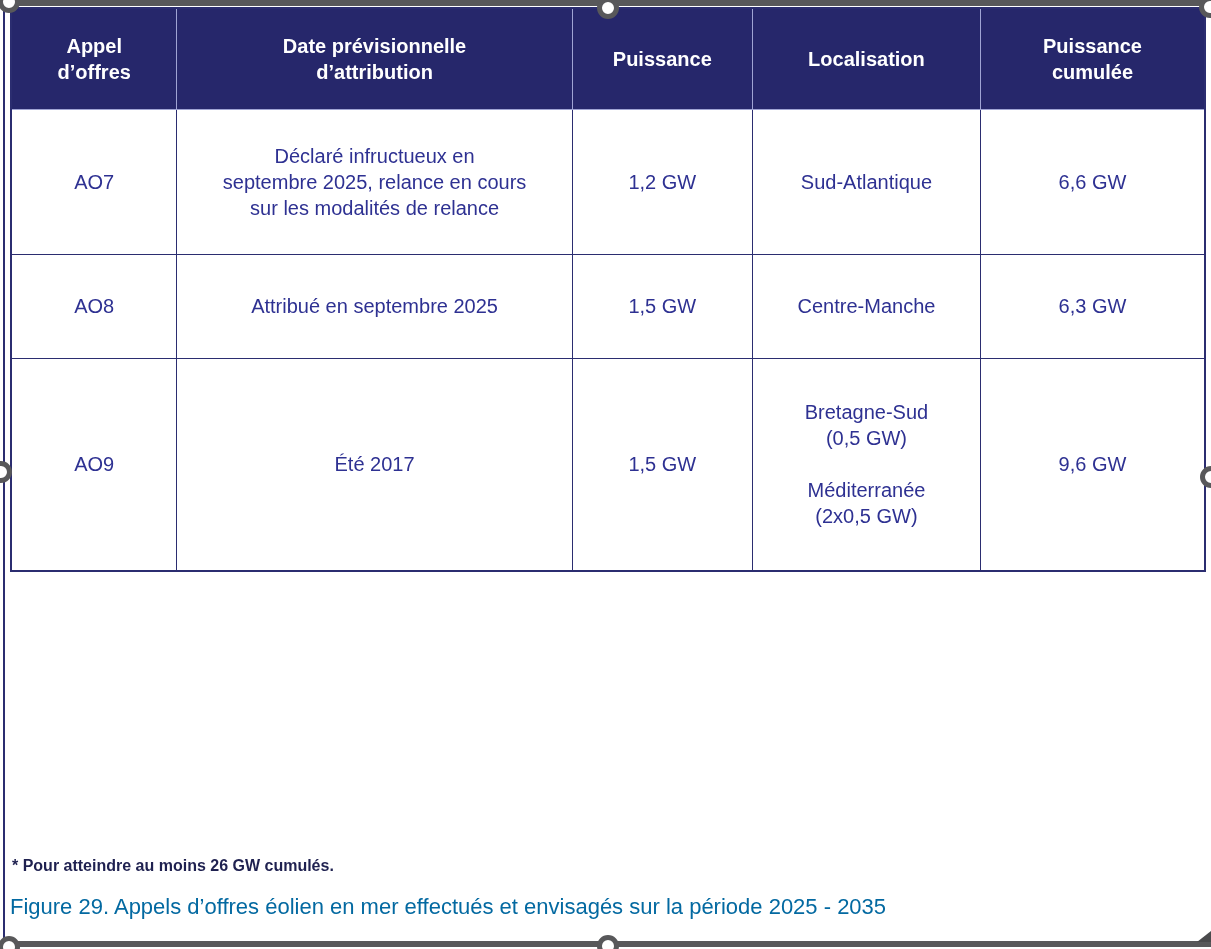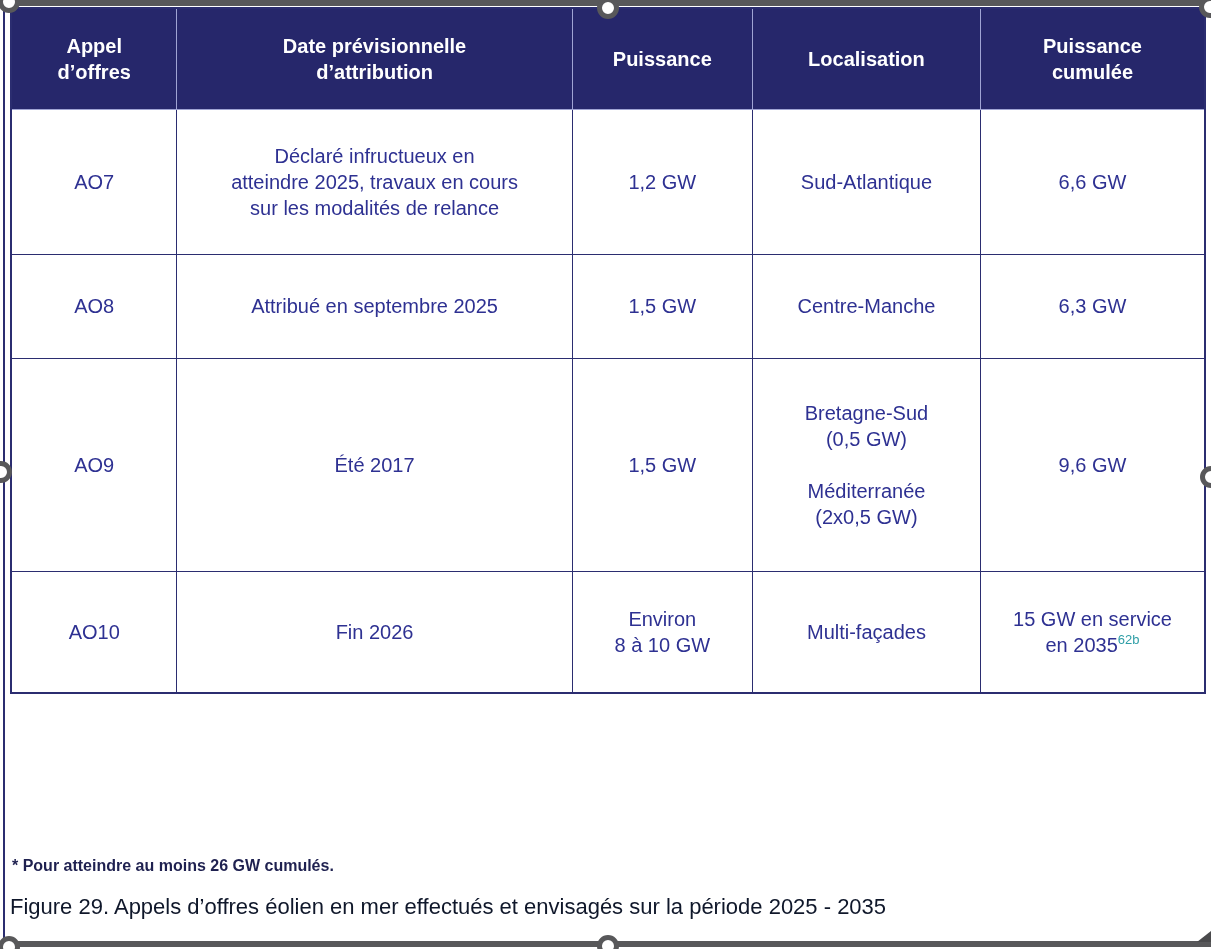--- a/index.html
+++ b/index.html
@@ -90,21 +90,21 @@
   tr.r5 { height:148px; }
 
   .footnote {
     position:absolute; left:12px; top:857px;
     font-size:16px; font-weight:700;
     color:#1F2150;
   }
   .caption {
     position:absolute; left:10px; top:894px;
     font-size:22px; font-weight:400;
-    color:#0f172a;
+    color:#0369a1;
   }
 </style>
 </head>
 <body>
 
 <div class="canvas">
 
   <div class="sel-edge top"></div>
   <div class="sel-edge bottom"></div>
 
@@ -128,21 +128,21 @@
           <th>Puissance</th>
           <th>Localisation</th>
           <th>Puissance
 cumulée</th>
         </tr>
       </thead>
       <tbody>
         <tr class="r1">
           <td>AO7</td>
           <td>Déclaré infructueux en
-atteindre 2025, travaux en cours
+septembre 2025, relance en cours
 sur les modalités de relance</td>
           <td>1,2 GW</td>
           <td>Sud-Atlantique</td>
           <td>6,6 GW</td>
         </tr>
         <tr class="r2">
           <td>AO8</td>
           <td>Attribué en septembre 2025</td>
           <td>1,5 GW</td>
           <td>Centre-Manche</td>
@@ -152,29 +152,20 @@
           <td>AO9</td>
           <td>Été 2017</td>
           <td>1,5 GW</td>
           <td>Bretagne-Sud
 (0,5 GW)
 
 Méditerranée
 (2x0,5 GW)</td>
           <td>9,6 GW</td>
         </tr>
-        <tr class="r4">
-          <td>AO10</td>
-          <td>Fin 2026</td>
-          <td>Environ
-8 à 10 GW</td>
-          <td>Multi-façades</td>
-          <td><span>15 GW en service
-en 2035</span><span class="sup-ref">62b</span></td>
-        </tr>
       </tbody>
     </table>
   </div>
 
   <div class="footnote">* Pour atteindre au moins 26 GW cumulés.</div>
   <div class="caption">Figure 29. Appels d’offres éolien en mer effectués et envisagés sur la période 2025 - 2035</div>
 
   <div class="handle" style="left:9px;  top:2px;"></div>
   <div class="handle" style="left:608px;top:8px;"></div>
   <div class="handle" style="left:1210px;top:7px;"></div>

